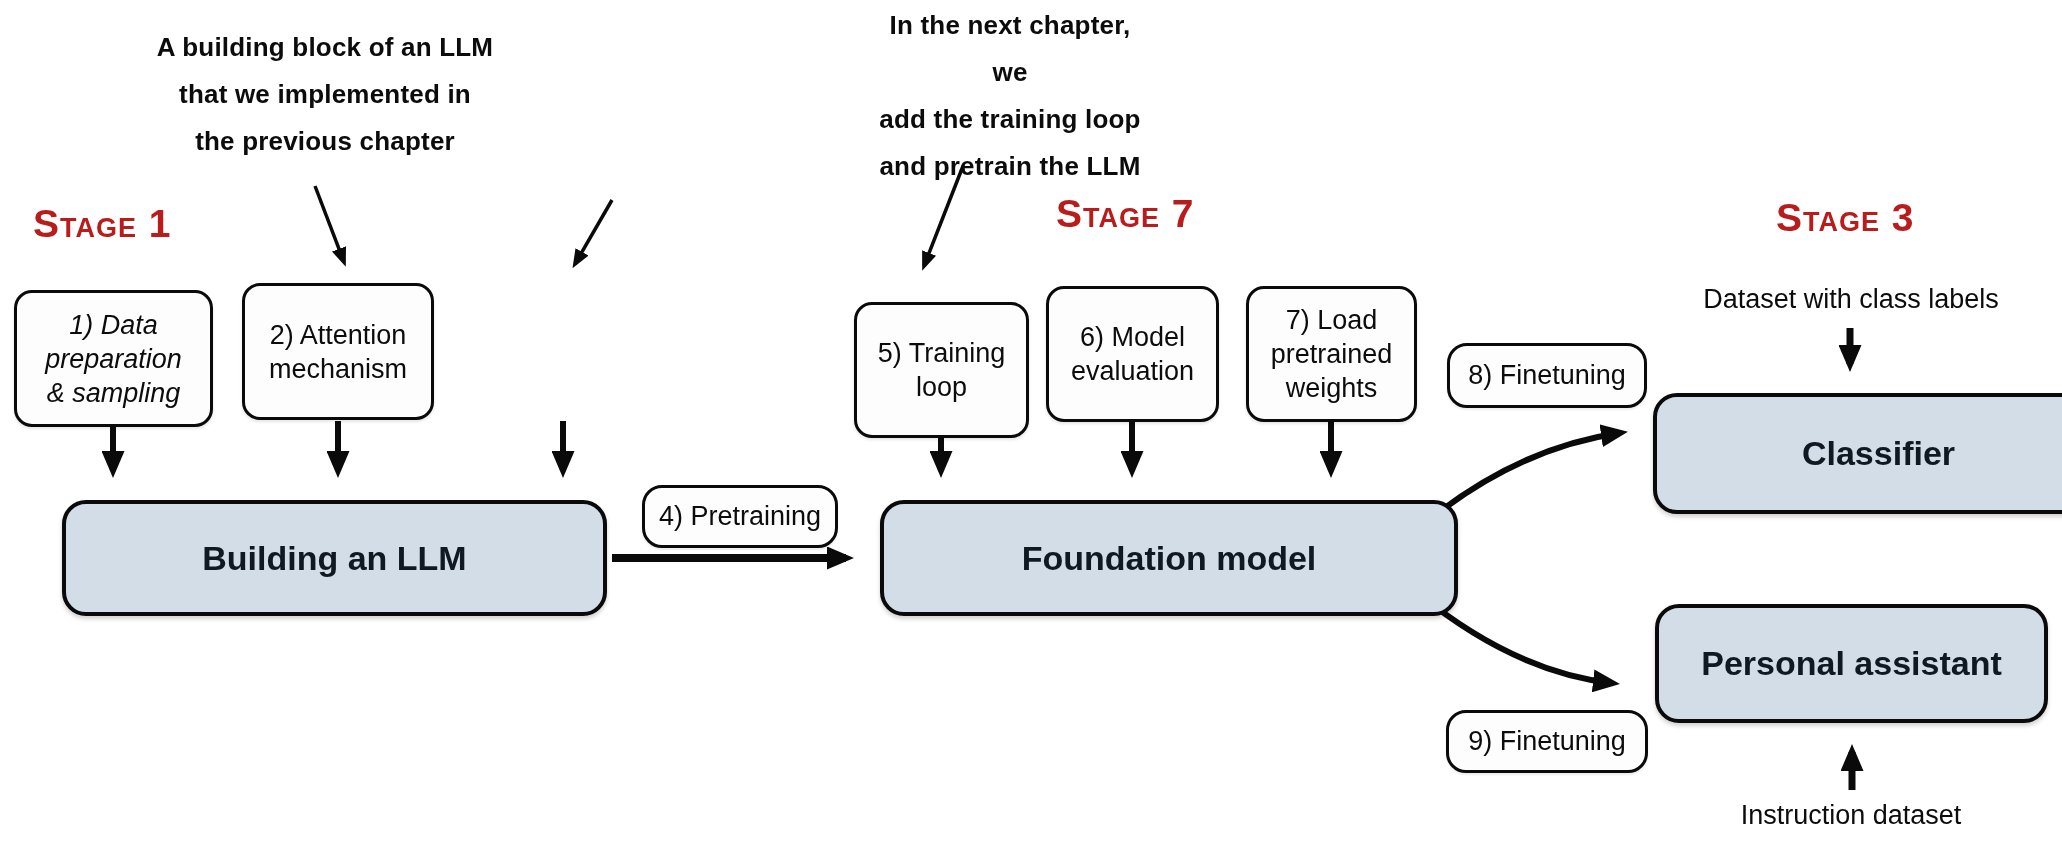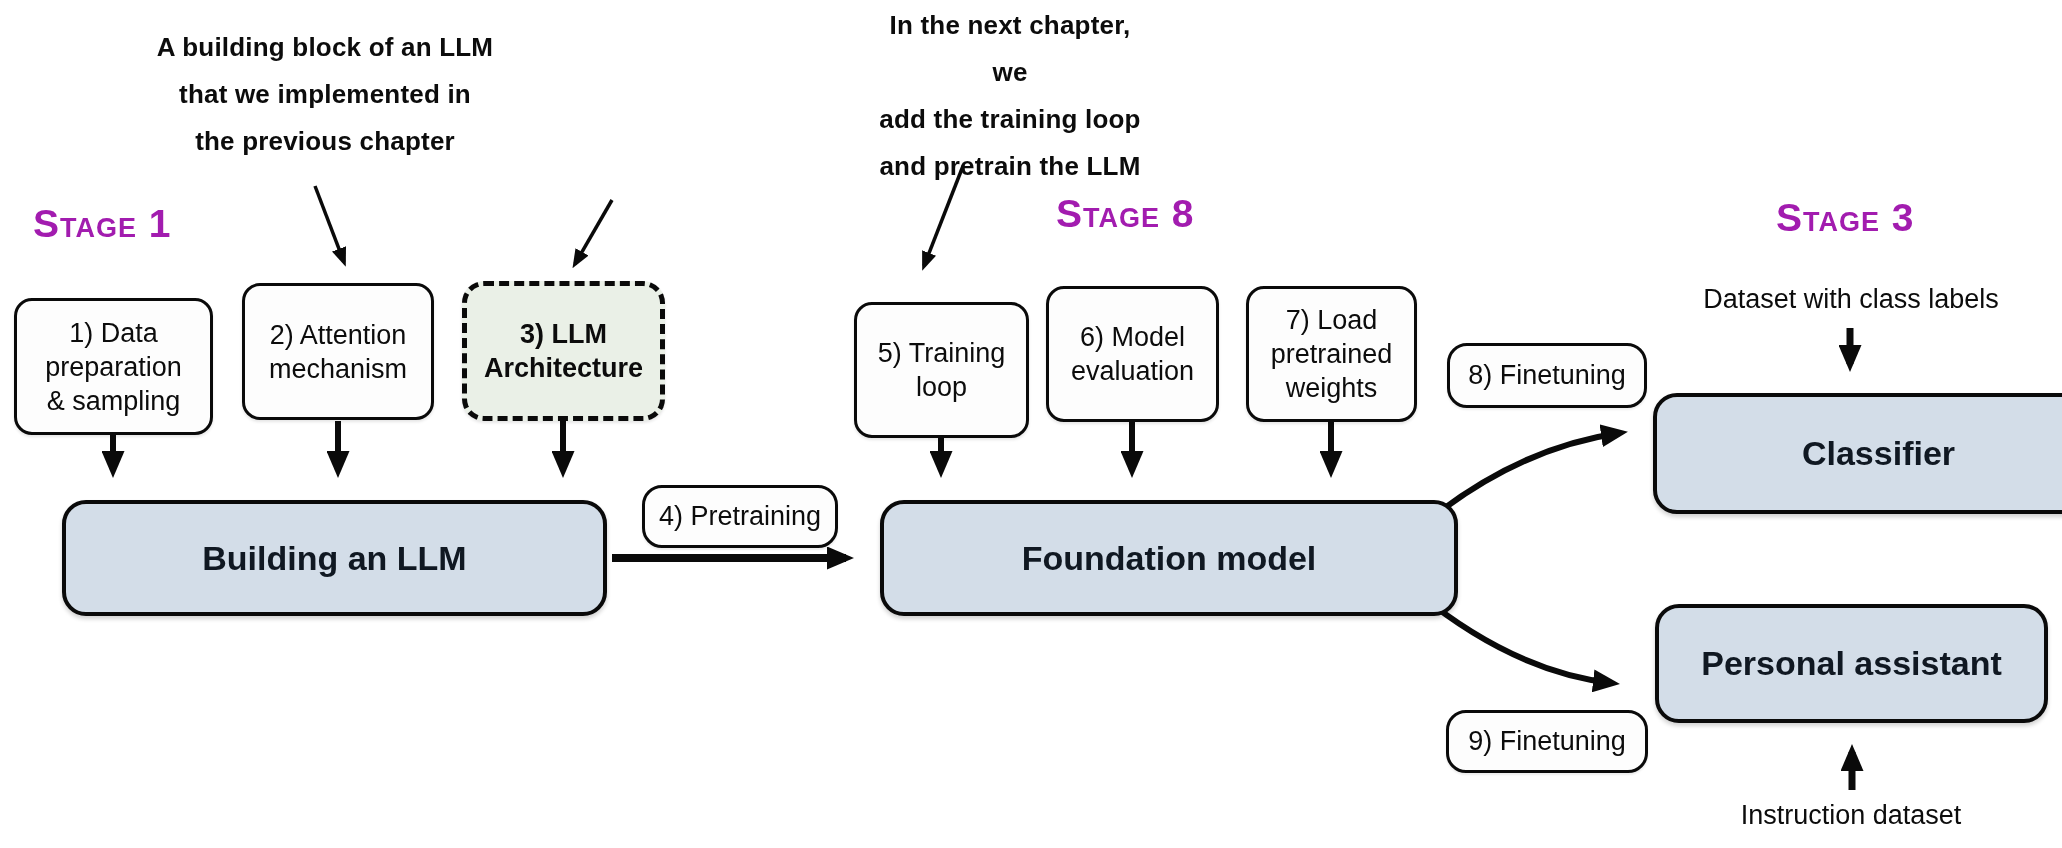--- a/index.html
+++ b/index.html
@@ -8,21 +8,21 @@
     font-family:"Liberation Sans","DejaVu Sans",sans-serif;color:#000;
   }
   .abs{position:absolute;}
   svg.arrows{position:absolute;left:0;top:0;width:2062px;height:848px;pointer-events:none;}
 
   .annotation{
     font-weight:bold;font-size:26px;line-height:47px;text-align:center;
     white-space:pre-line;color:#0c0c0c;letter-spacing:0.2px;
   }
   .stage-label{
-    font-weight:bold;font-size:39px;font-variant:small-caps;letter-spacing:1px;color:#a21caf;
+    font-weight:bold;font-size:39px;font-variant:small-caps;letter-spacing:1px;color:#b91c1c;
   }
   .step-box{
     box-sizing:border-box;background:#fdfdfd;border:3.5px solid #0a0a0a;border-radius:18px;
     display:flex;align-items:center;justify-content:center;text-align:center;
     font-size:27px;line-height:34px;white-space:pre-line;color:#0c0c0c;
     box-shadow:0 2px 3px rgba(0,0,0,0.10);
   }
   .step-box.highlight{
     background:#eaf0e7;border:5px dashed #0a0a0a;font-weight:bold;border-radius:22px;
   }
@@ -77,30 +77,28 @@
   </svg>
 
   <div class="abs annotation" style="left:140px;top:24px;width:370px;">A building block of an LLM
 that we implemented in
 the previous chapter</div>
   <div class="abs annotation" style="left:878px;top:2px;width:264px;">In the next chapter, we
 add the training loop
 and pretrain the LLM</div>
 
   <div class="abs stage-label" style="left:33px;top:202px;">Stage 1</div>
-  <div class="abs stage-label" style="left:1056px;top:192px;">Stage 8</div>
+  <div class="abs stage-label" style="left:1056px;top:192px;">Stage 7</div>
   <div class="abs stage-label" style="left:1776px;top:196px;">Stage 3</div>
 
-  <div class="abs step-box" style="left:14px;top:298px;width:199px;height:137px;">1) Data
+  <div class="abs step-box" style="left:14px;top:290px;width:199px;height:137px;font-style:italic;">1) Data
 preparation
 &amp; sampling</div>
   <div class="abs step-box" style="left:242px;top:283px;width:192px;height:137px;">2) Attention
 mechanism</div>
-  <div class="abs step-box highlight" style="left:462px;top:281px;width:203px;height:140px;">3) LLM
-Architecture</div>
 
   <div class="abs step-box" style="left:854px;top:302px;width:175px;height:136px;">5) Training
 loop</div>
   <div class="abs step-box" style="left:1046px;top:286px;width:173px;height:136px;">6) Model
 evaluation</div>
   <div class="abs step-box" style="left:1246px;top:286px;width:171px;height:136px;">7) Load
 pretrained
 weights</div>
 
   <div class="abs big-box" style="left:62px;top:500px;width:545px;height:116px;">Building an LLM</div>

